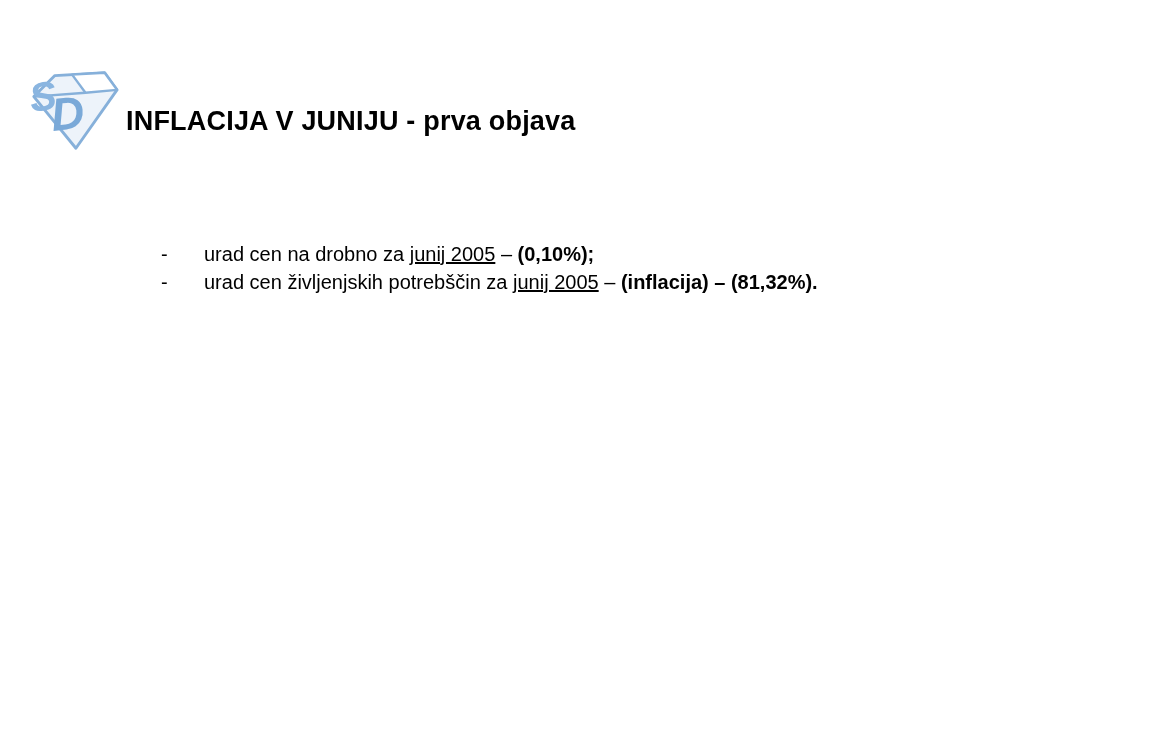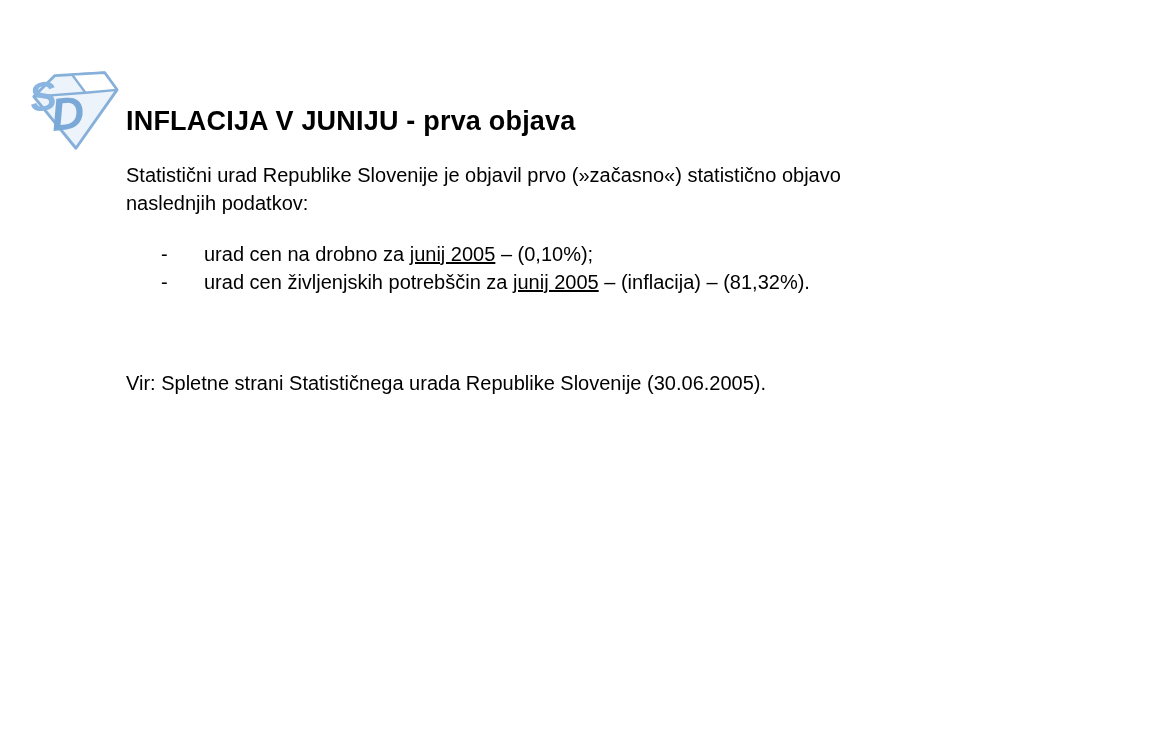--- a/index.html
+++ b/index.html
@@ -53,21 +53,21 @@
   .bullet-item {
     position: relative;
     padding-left: 78px;
   }
   .bullet-marker {
     position: absolute;
     left: 35px;
     top: 0;
   }
   .run-underline { text-decoration: underline; }
-  .run-bold { font-weight: normal; }
+  .run-bold { font-weight: bold; }
   .source-line {
     position: absolute;
     left: 126px;
     top: 369px;
     width: 920px;
     font-size: 20px;
     line-height: 28px;
   }
 </style>
 </head>
@@ -78,31 +78,26 @@
   <svg class="logo" viewBox="0 0 100 92" aria-hidden="true">
     <polygon points="8,32 30,10 82,7 95,25 52,86" fill="#edf3fa" stroke="#86b0da" stroke-width="3" stroke-linejoin="round"></polygon>
     <polygon points="48,9 82,7 95,25 62,28" fill="#ffffff" stroke="#86b0da" stroke-width="2.5" stroke-linejoin="round"></polygon>
     <line x1="8" y1="32" x2="62" y2="28" stroke="#86b0da" stroke-width="2.5"></line>
     <text x="4" y="46" font-family="Liberation Sans, sans-serif" font-size="42" font-weight="bold" font-style="italic" fill="#8ab5e0" transform="rotate(-8 20 36)">S</text>
     <text x="26" y="66" font-family="Liberation Sans, sans-serif" font-size="48" font-weight="bold" font-style="italic" fill="#7aa9d8" transform="rotate(-6 45 50)">D</text>
   </svg>
 
   <div class="title">INFLACIJA V JUNIJU - prva objava</div>
 
-  <div class="intro">
-    <div>Statistični urad Republike Slovenije je objavil prvo (»začasno«) statistično objavo</div>
-    <div>naslednjih podatkov:</div>
-  </div>
 
   <div class="bullet-list">
     <div class="bullet-item">
       <span class="bullet-marker">-</span>
       <span>urad cen na drobno za </span><span class="run-underline">junij 2005</span><span> – </span><span class="run-bold">(0,10%);</span>
     </div>
     <div class="bullet-item">
       <span class="bullet-marker">-</span>
       <span>urad cen življenjskih potrebščin za </span><span class="run-underline">junij 2005</span><span> – </span><span class="run-bold">(inflacija) – (81,32%).</span>
     </div>
   </div>
 
-  <div class="source-line">Vir: Spletne strani Statističnega urada Republike Slovenije (30.06.2005).</div>
 
 </div>
 
 </body></html>

